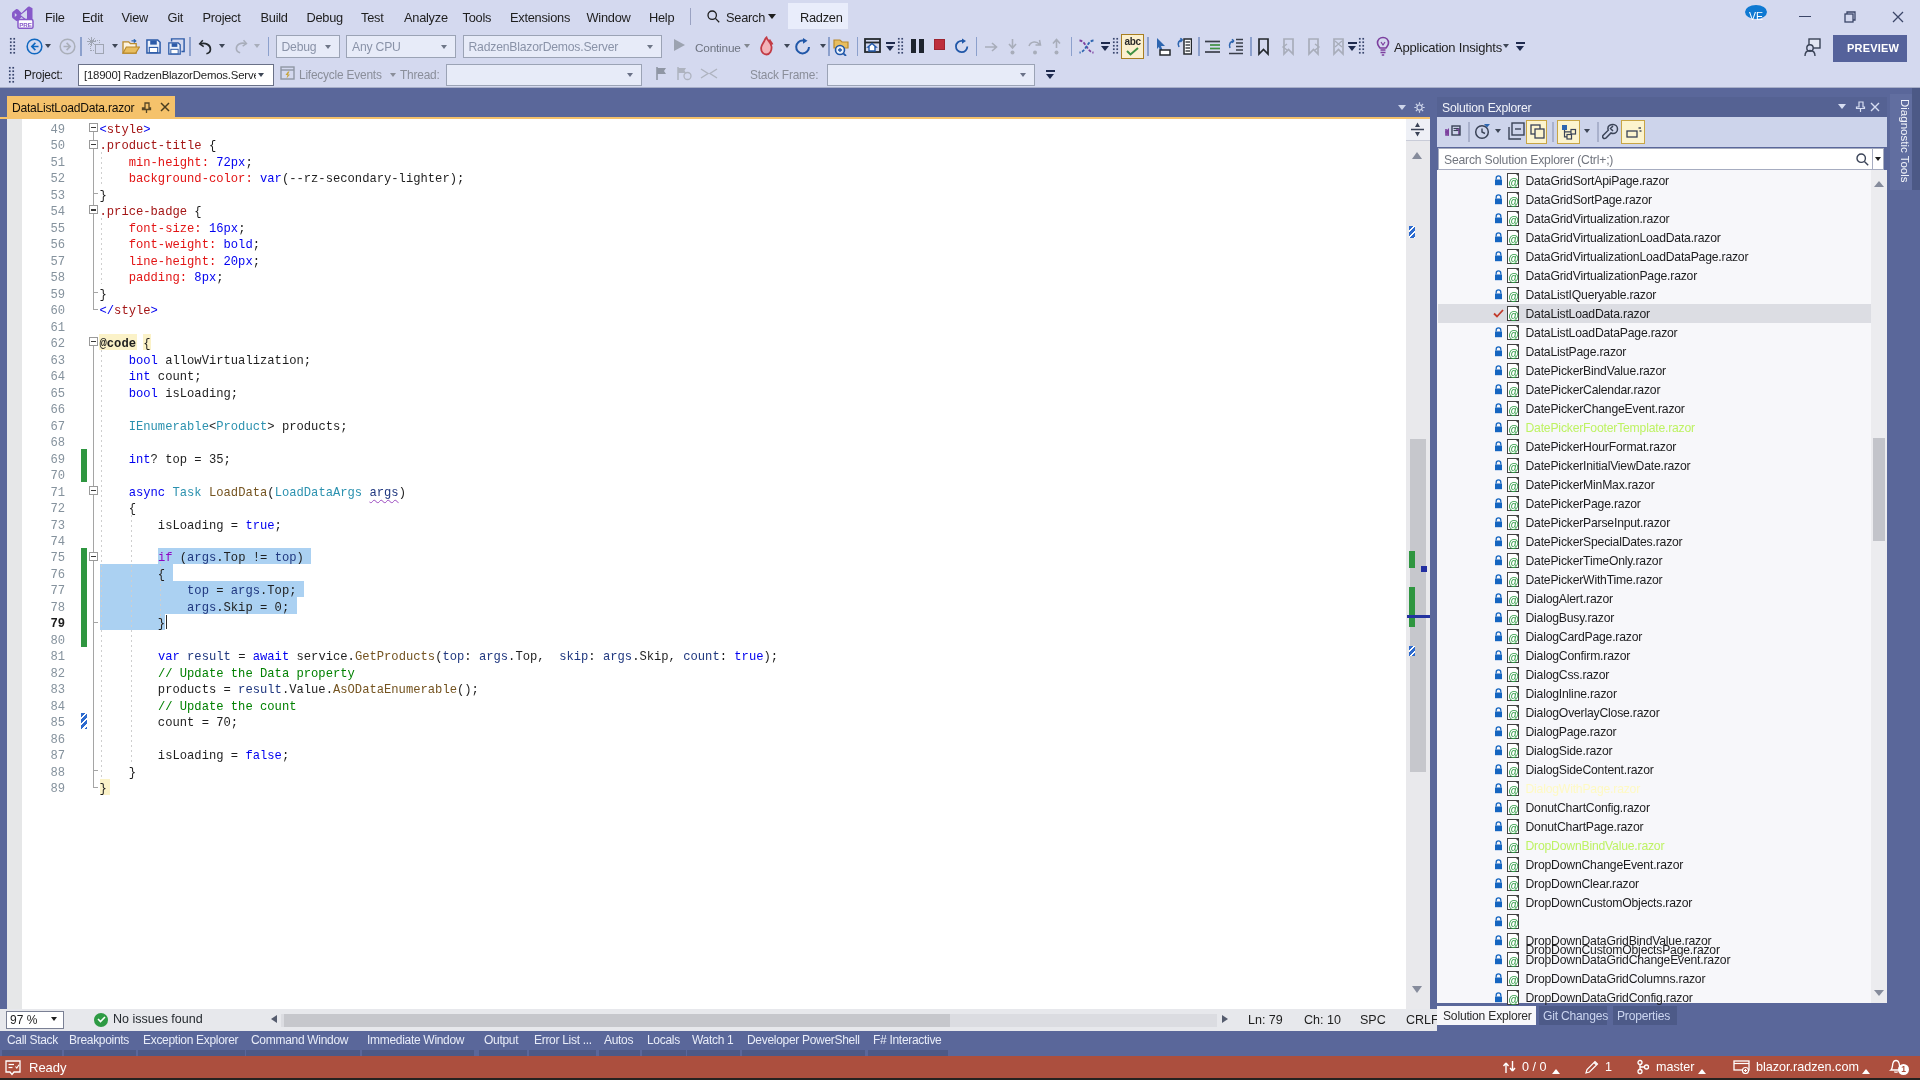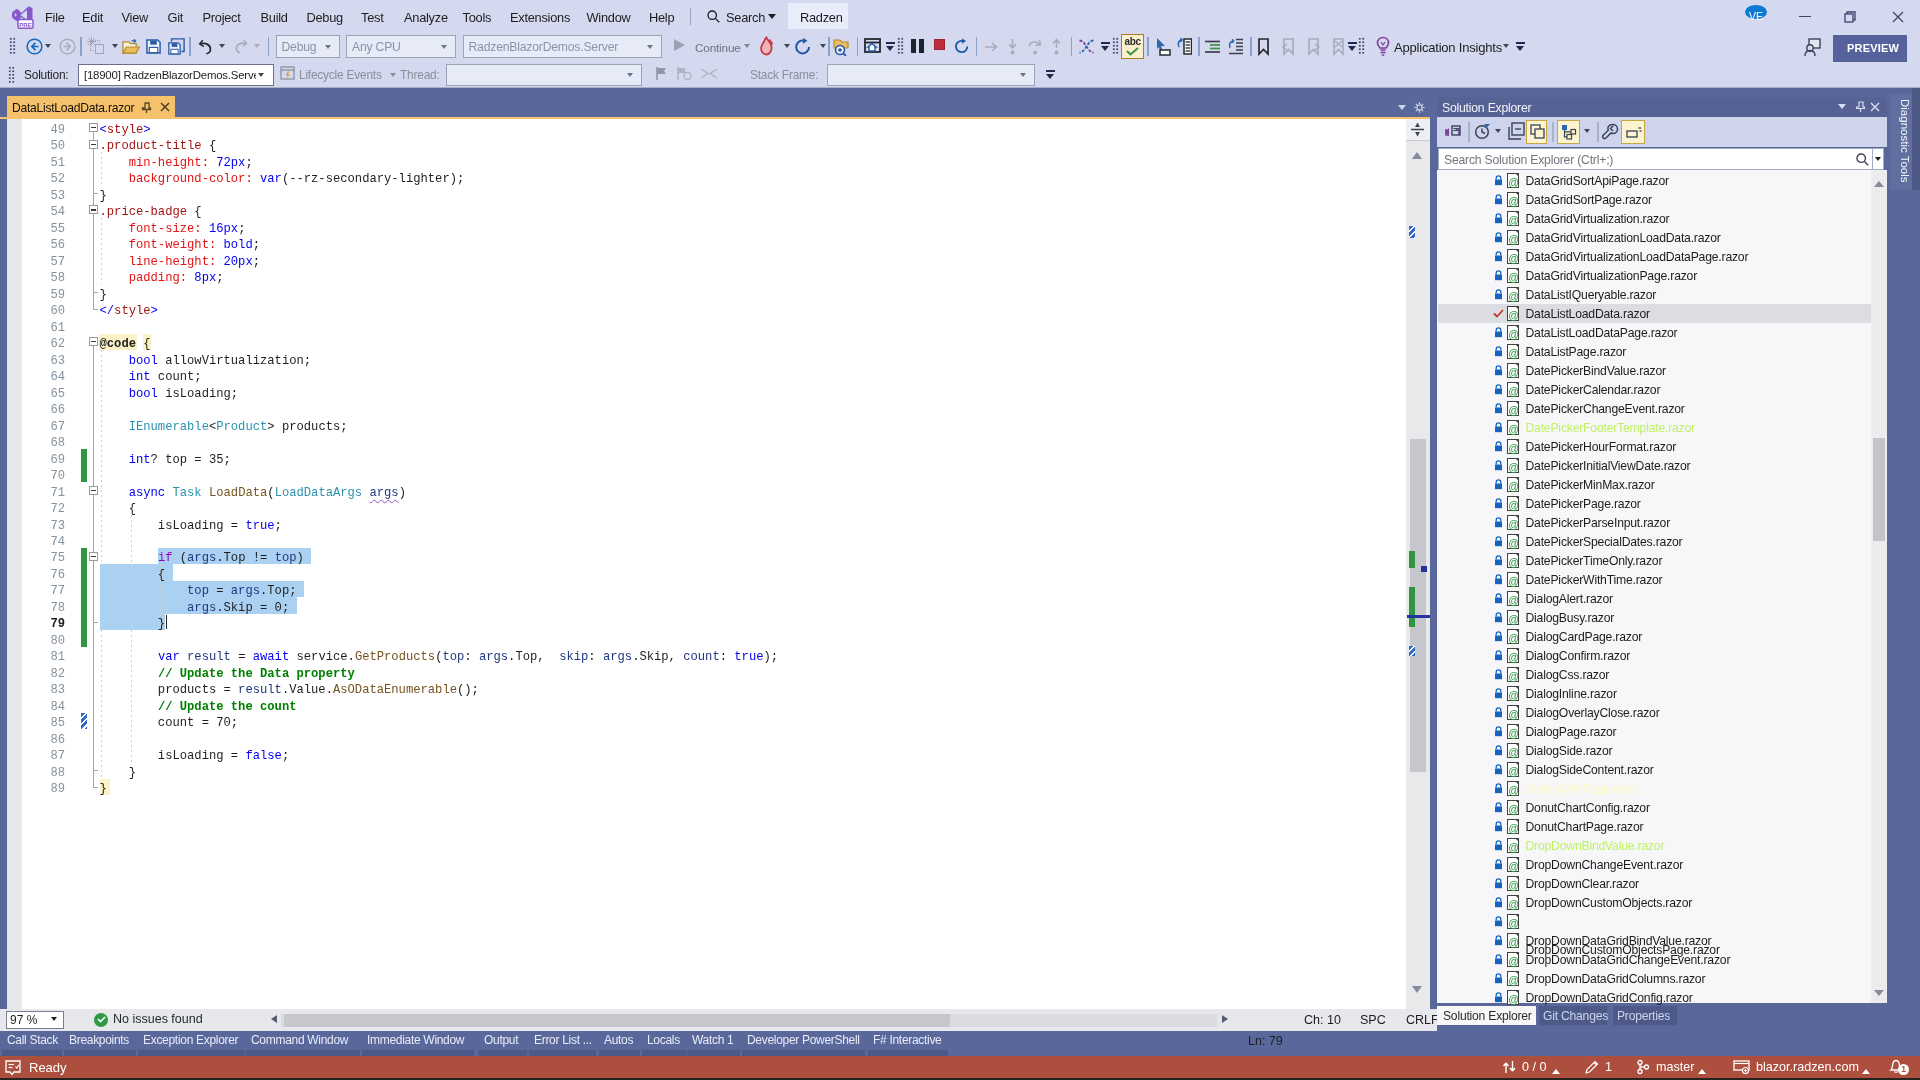--- a/index.html
+++ b/index.html
@@ -225,21 +225,21 @@
 <div class="abs" style="left:1516px;top:46px;width:0;height:0;border-left:4.5px solid transparent;border-right:4.5px solid transparent;border-top:5px solid #1E2A4E;"></div>
 <svg class="abs" style="left:1804px;top:38px" width="17" height="19" viewBox="0 0 17 19">
 <rect x="5" y="1" width="11" height="9" fill="#E3E7F4" stroke="#3A4357" stroke-width="1.4"></rect>
 <circle cx="6" cy="10" r="3.2" fill="#D7DCF1" stroke="#3A4357" stroke-width="1.4"></circle>
 <path d="M1 18 C1 14, 3 12.5, 6 12.5 C9 12.5, 11 14, 11 18" fill="none" stroke="#3A4357" stroke-width="1.4"></path>
   </svg>
 <div class="abs" style="left:1833px;top:35px;width:74px;height:27px;background:#55629B;"></div>
 <div class="abs" style="left:1847px;top:42px;font-size:11px;font-weight:bold;letter-spacing:0.2px;color:#fff;">PREVIEW</div>
 <div class="abs" style="left:0;top:62px;width:1920px;height:26px;background:#D4D9EF;border-bottom:1px solid #A7AEC8;"></div>
 <div class="abs" style="left:8px;top:66px;width:7px;height:18px;background-image:radial-gradient(#39466E 30%,transparent 40%);background-size:3.5px 3.5px;"></div>
-<div class="abs" style="left:24px;top:68px;font-size:11.9px;letter-spacing:-0.2px;color:#1E1E1E;">Solution:</div>
+<div class="abs" style="left:24px;top:68px;font-size:11.9px;letter-spacing:-0.2px;color:#1E1E1E;">Project:</div>
 <div class="abs" style="left:78px;top:64px;width:196px;height:22px;background:#fff;border:1px solid #6A7187;"></div>
 <div class="abs" style="left:84px;top:68.5px;width:172px;overflow:hidden;font-size:11.4px;letter-spacing:-0.2px;color:#1E1E1E;white-space:nowrap;">[18900] RadzenBlazorDemos.Serve</div>
 <div class="abs" style="left:258px;top:73px;width:0;height:0;border:3.5px solid transparent;border-top:4.5px solid #3E4656;"></div>
 <svg class="abs" style="left:280px;top:66px" width="15" height="15" viewBox="0 0 15 15">
     <rect x="1" y="1" width="13" height="12" fill="none" stroke="#8F96A4" stroke-width="1.4"></rect>
     <line x1="1" y1="4" x2="14" y2="4" stroke="#8F96A4" stroke-width="1.4"></line>
     <path d="M8 5.5 L5.5 9 L7.5 9 L6.5 12.5 L10 8.5 L8 8.5 L9.5 5.5 Z" fill="#C8A53C"></path>
   </svg>
 <div class="abs" style="left:299px;top:68px;font-size:11.9px;letter-spacing:-0.2px;color:#8A8E9A;">Lifecycle Events</div>
 <div class="abs" style="left:390px;top:73px;width:0;height:0;border:3.5px solid transparent;border-top:4.5px solid #8A8E9A;"></div>
@@ -355,21 +355,21 @@
 83
 84
 85
 86
 87
 88
 89</div>
 <style>
 .code{position:absolute;left:99.5px;top:121.89999999999999px;font-family:"Liberation Mono",monospace;font-size:12.17px;line-height:16.48px;color:#1E1E1E;white-space:pre;}
 .b{color:#0000F0;} .m{color:#A31515;} .r{color:#E21414;} .t{color:#2B91AF;}
-.n{color:#1F377F;} .c{color:#008000;font-weight:bold;} .p{color:#8F08C4;} .mt{color:#74531F;}
+.n{color:#1F377F;} .c{color:#008000;} .p{color:#8F08C4;} .mt{color:#74531F;}
 .sq{text-decoration:underline wavy #9B4AC0 1px;text-underline-offset:3px;}
 </style>
 <div class="code"><span class="b">&lt;</span><span class="m">style</span><span class="b">&gt;</span>
 <span class="m">.product-title</span> {
     <span class="r">min-height:</span> <span class="b">72px</span>;
     <span class="r">background-color:</span> <span class="b">var</span>(--rz-secondary-lighter);
 }
 <span class="m">.price-badge</span> {
     <span class="r">font-size:</span> <span class="b">16px</span>;
     <span class="r">font-weight:</span> <span class="b">bold</span>;
@@ -428,21 +428,21 @@
 <div class="abs" style="left:51px;top:1017px;width:0;height:0;border:3.5px solid transparent;border-top:4.5px solid #1E1E1E;"></div>
 <div class="abs" style="left:94px;top:1012.5px;width:14px;height:14px;border-radius:50%;background:#2E9B44;"></div>
 <svg class="abs" style="left:97px;top:1016px" width="9" height="7" viewBox="0 0 9 7">
     <path d="M1 3 L3.5 5.5 L8 1" stroke="#fff" stroke-width="1.6" fill="none"></path>
   </svg>
 <div class="abs ui" style="left:113px;top:1012px;color:#24292E;">No issues found</div>
 <div class="abs" style="left:267px;top:1015px;width:0;height:0;border:4.5px solid transparent;border-right:6px solid #555C6E;"></div>
 <div class="abs" style="left:281px;top:1013.5px;width:936px;height:13px;background:#DBDCE1;"></div>
 <div class="abs" style="left:284px;top:1013.5px;width:666px;height:13px;background:#C6C7CC;"></div>
 <div class="abs" style="left:1222px;top:1015px;width:0;height:0;border:4.5px solid transparent;border-left:6px solid #555C6E;"></div>
-<div class="abs ui" style="left:1248px;top:1013px;color:#1E1E1E;margin-top:21px;">Ln: 79</div>
+<div class="abs ui" style="left:1248px;top:1013px;color:#1E1E1E;">Ln: 79</div>
 <div class="abs ui" style="left:1304px;top:1013px;color:#1E1E1E;">Ch: 10</div>
 <div class="abs ui" style="left:1360px;top:1013px;color:#1E1E1E;">SPC</div>
 <div class="abs ui" style="left:1406px;top:1013px;color:#1E1E1E;">CRLF</div>
 <div class="abs" style="left:1437px;top:97px;width:450px;height:20px;background:#556293;"></div>
 <div class="abs" style="left:1442px;top:100.5px;font-size:12.2px;letter-spacing:-0.2px;color:#F2F4FA;white-space:nowrap;">Solution Explorer</div>
 <div class="abs" style="left:1838px;top:104px;width:0;height:0;border:4px solid transparent;border-top:5.5px solid #D7DEF2;"></div>
 <svg class="abs" style="left:1855px;top:101px" width="11" height="12" viewBox="0 0 11 12">
     <path d="M4 1 L8 1 L8 6 L9.5 6 L9.5 7.5 L1.5 7.5 L1.5 6 L4 6 Z M5.5 7.5 L5.5 11" fill="none" stroke="#D7DEF2" stroke-width="1.2"></path>
   </svg>
 <svg class="abs" style="left:1870px;top:102px" width="10" height="10" viewBox="0 0 10 10">

